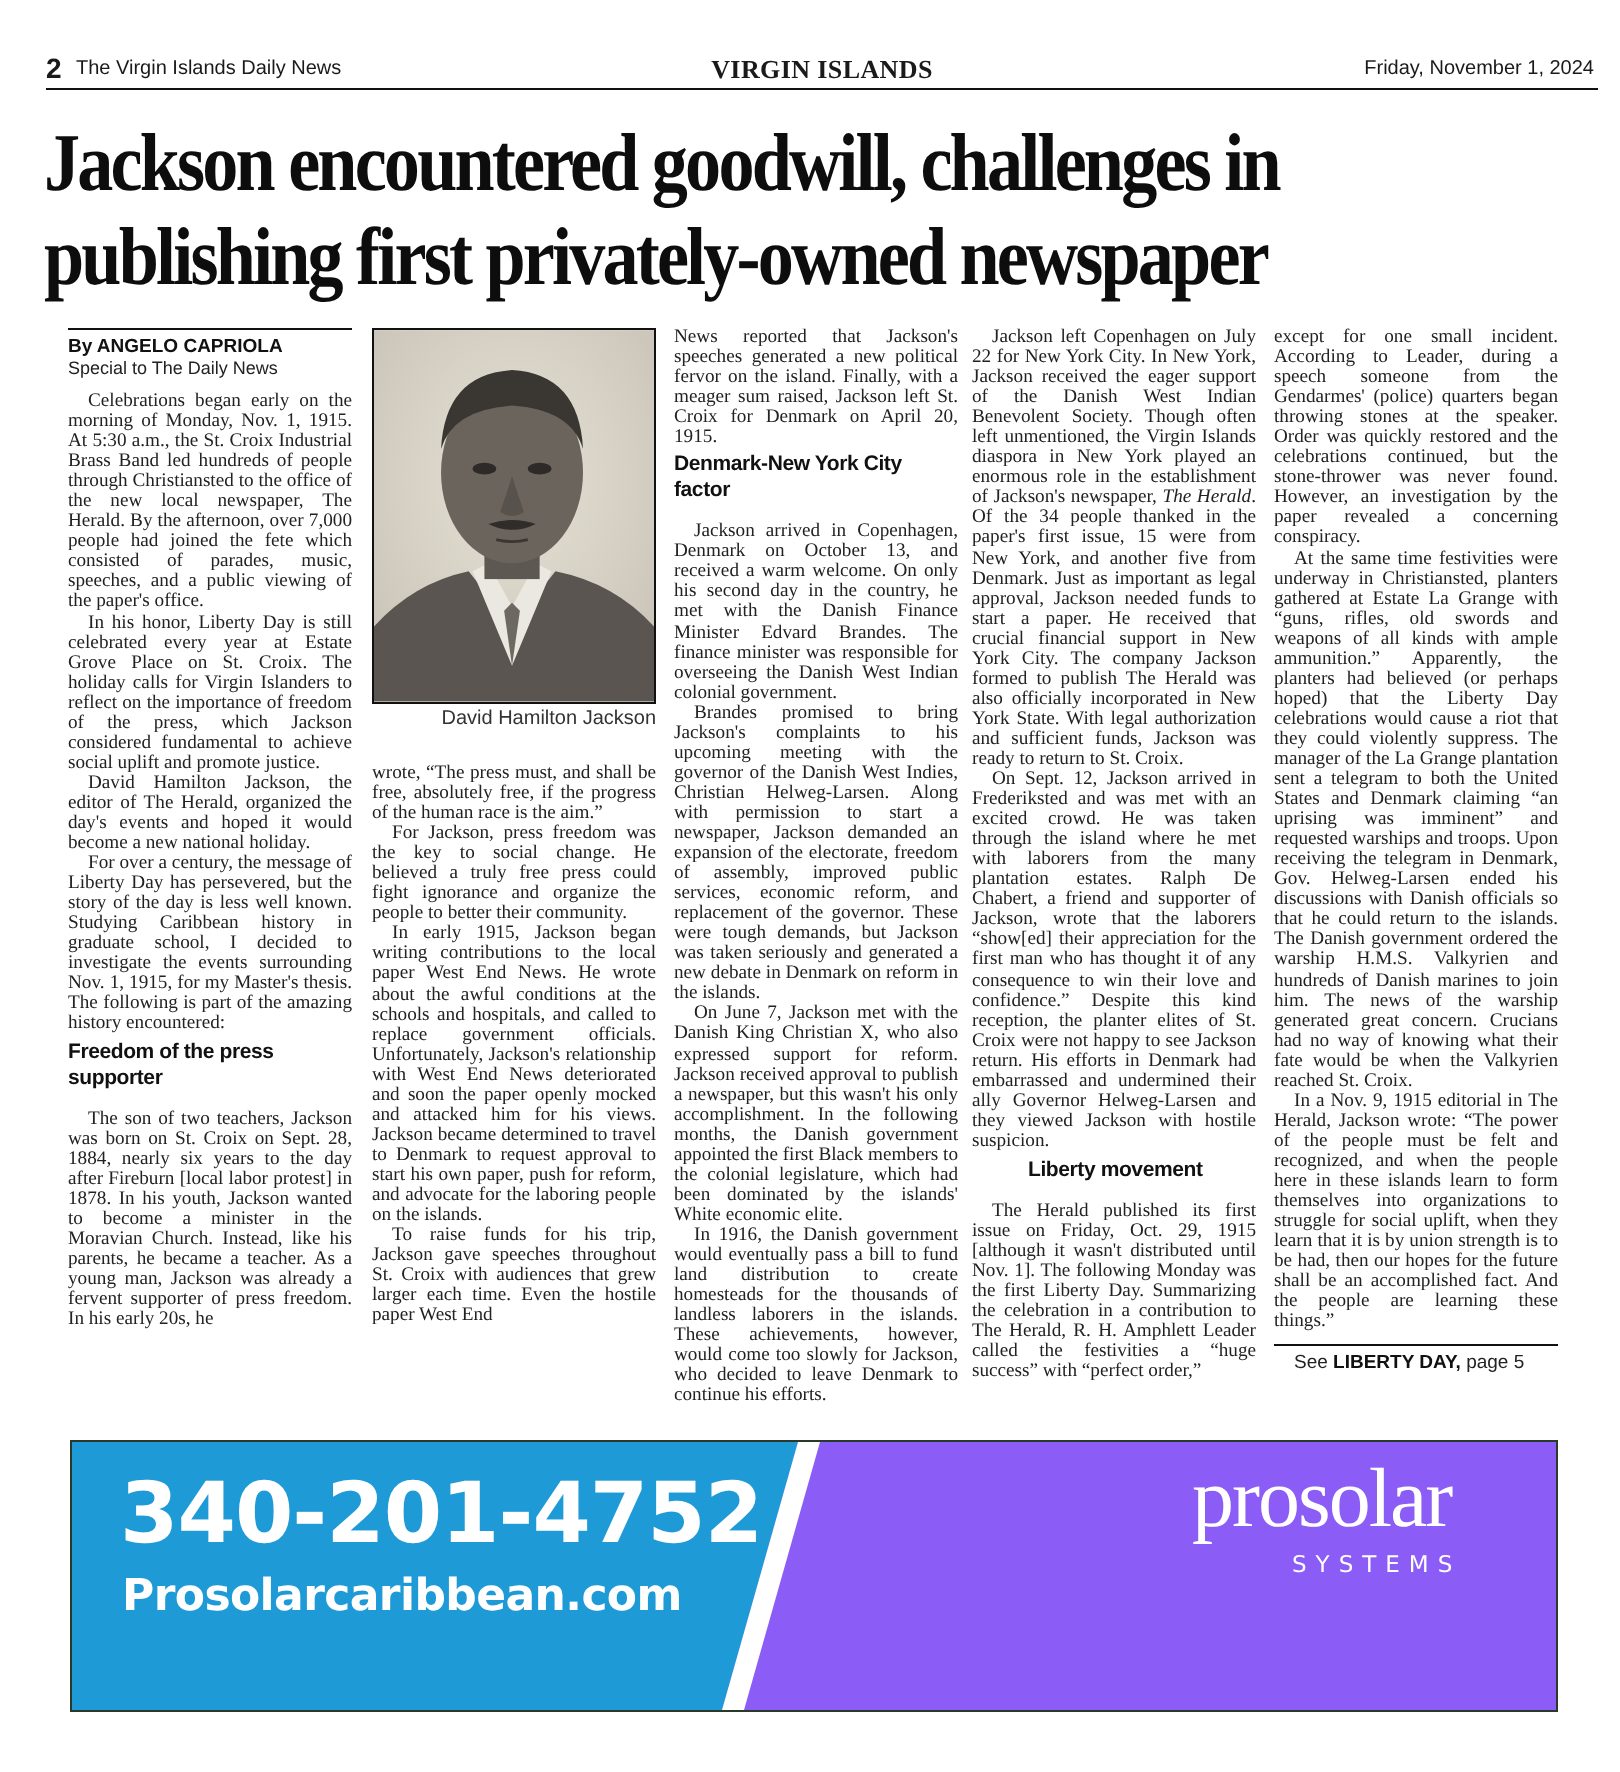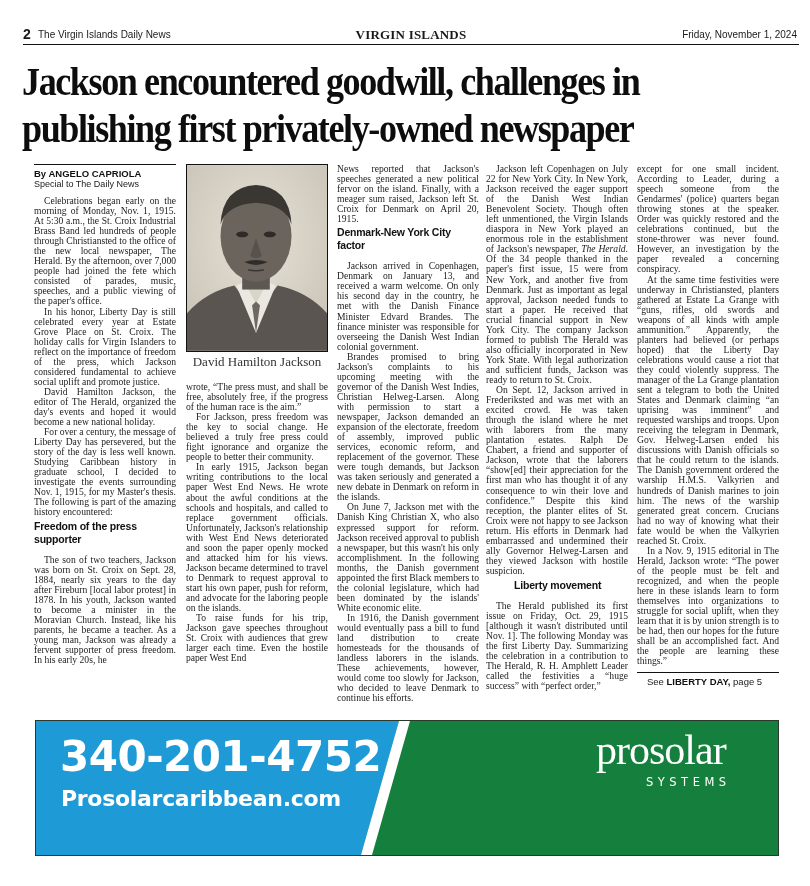--- a/index.html
+++ b/index.html
@@ -29,28 +29,28 @@
     .c4 { left: 486px; top: 164px; width: 142px; }
     .c5 { left: 637px; top: 164px; width: 142px; }
 
     .byline-rule { border-top: 1.2px solid #111; margin-bottom: 3px; }
     .byline { font-family: "Liberation Sans", sans-serif; font-weight: bold; font-size: 9.5px; line-height: 11px; color: #111; }
     .byline-sub { font-family: "Liberation Sans", sans-serif; font-size: 9px; line-height: 11px; color: #222; margin-bottom: 6px; }
 
     
     .photo { position: absolute; left: 186px; top: 164px; width: 142px; height: 188px; border: 1.2px solid #111; background: linear-gradient(180deg, #d9d4c9 0%, #cfcac0 100%); overflow: hidden; }
     .photo svg { width: 100%; height: 100%; display: block; }
-    .caption { position: absolute; left: 186px; top: 354px; width: 142px; text-align: center; font-family: Liberation Serif, serif; font-size: 13px; color: #333; }
+    .caption { position: absolute; left: 186px; top: 354px; width: 142px; text-align: right; font-family: Liberation Sans, sans-serif; font-size: 10px; color: #333; }
 
     .jump-rule { border-top: 1.2px solid #111; margin: 6px 0 4px 0; }
     .jump { font-family: Liberation Sans, sans-serif; font-size: 9.5px; color: #222; text-align: left; text-indent: 0; }
     .jump b { font-weight: bold; color: #111; }
 
     
-    .ad { position: absolute; left: 35px; top: 720px; width: 744px; height: 136px; border: 1.2px solid #2a3a2a; overflow: hidden; background: #15803d; }
+    .ad { position: absolute; left: 35px; top: 720px; width: 744px; height: 136px; border: 1.2px solid #2a3a2a; overflow: hidden; background: #8b5cf6; }
     .ad .blue { position: absolute; left: 0; top: 0; width: 100%; height: 100%; background: #1e9bd7; clip-path: polygon(0 0, 363px 0, 325px 100%, 0 100%); }
     .ad .stripe { position: absolute; left: 0; top: 0; width: 100%; height: 100%; background: #ffffff; clip-path: polygon(363px 0, 374px 0, 336px 100%, 325px 100%); }
     .ad .phone { position: absolute; left: 24px; top: 11px; font-family: "DejaVu Sans", sans-serif; font-weight: bold; font-size: 42px; color: #ffffff; letter-spacing: -0.5px; }
     .ad .web { position: absolute; left: 25px; top: 65px; font-family: "DejaVu Sans", sans-serif; font-weight: bold; font-size: 22px; color: #ffffff; letter-spacing: -0.3px; }
     .ad .brand { position: absolute; left: 560px; top: 5px; font-family: Liberation Serif, serif; font-size: 42px; color: #ffffff; font-weight: normal; letter-spacing: -1px; }
     .ad .brand-sub { position: absolute; left: 610px; top: 54px; font-family: "DejaVu Sans", sans-serif; font-size: 11.5px; color: #ffffff; letter-spacing: 4.5px; }
     .ad .tag { position: absolute; left: 408px; top: 78px; font-family: "DejaVu Sans", sans-serif; font-weight: bold; font-size: 17.5px; color: #1a2230; letter-spacing: -0.3px; }
     .ad .tag .big { font-size: 21px; }
   </style>
 </head>
@@ -116,21 +116,21 @@
 <div class="col c2">
   <p class="noindent" id="p5b">wrote, “The press must, and shall be free, absolutely free, if the progress of the human race is the aim.”</p>
   <p>For Jackson, press freedom was the key to social change. He believed a truly free press could fight ignorance and organize the people to better their community.</p>
   <p>In early 1915, Jackson began writing contributions to the local paper West End News. He wrote about the awful conditions at the schools and hospitals, and called to replace government officials. Unfortunately, Jackson's relationship with West End News deteriorated and soon the paper openly mocked and attacked him for his views. Jackson became determined to travel to Denmark to request approval to start his own paper, push for reform, and advocate for the laboring people on the islands.</p>
   <p id="p8a">To raise funds for his trip, Jackson gave speeches throughout St. Croix with audiences that grew larger each time. Even the hostile paper West End</p>
 </div>
 
 <div class="col c3">
   <p class="noindent" id="p8b">News reported that Jackson's speeches generated a new political fervor on the island. Finally, with a meager sum raised, Jackson left St. Croix for Denmark on April 20, 1915.</p>
   <h3>Denmark-New York City factor</h3>
-  <p>Jackson arrived in Copenhagen, Denmark on January 13, and received a warm welcome. On only his second day in the country, he met with the Danish Finance Minister Edvard Brandes. The finance minister was responsible for overseeing the Danish West Indian colonial government.</p>
+  <p>Jackson arrived in Copenhagen, Denmark on October 13, and received a warm welcome. On only his second day in the country, he met with the Danish Finance Minister Edvard Brandes. The finance minister was responsible for overseeing the Danish West Indian colonial government.</p>
   <p>Brandes promised to bring Jackson's complaints to his upcoming meeting with the governor of the Danish West Indies, Christian Helweg-Larsen. Along with permission to start a newspaper, Jackson demanded an expansion of the electorate, freedom of assembly, improved public services, economic reform, and replacement of the governor. These were tough demands, but Jackson was taken seriously and generated a new debate in Denmark on reform in the islands.</p>
   <p>On June 7, Jackson met with the Danish King Christian X, who also expressed support for reform. Jackson received approval to publish a newspaper, but this wasn't his only accomplishment. In the following months, the Danish government appointed the first Black members to the colonial legislature, which had been dominated by the islands' White economic elite.</p>
   <p>In 1916, the Danish government would eventually pass a bill to fund land distribution to create homesteads for the thousands of landless laborers in the islands. These achievements, however, would come too slowly for Jackson, who decided to leave Denmark to continue his efforts.</p>
 </div>
 
 <div class="col c4">
   <p><span>Jackson left Copenhagen on July 22 for New York City. In New York, Jackson received the eager support of the Danish West Indian Benevolent Society. Though often left unmentioned, the Virgin Islands diaspora in New York played an enormous role in the establishment of Jackson's newspaper, </span><em>The Herald</em><span>. Of the 34 people thanked in the paper's first issue, 15 were from New York, and another five from Denmark. Just as important as legal approval, Jackson needed funds to start a paper. He received that crucial financial support in New York City. The company Jackson formed to publish The Herald was also officially incorporated in New York State. With legal authorization and sufficient funds, Jackson was ready to return to St. Croix.</span></p>
   <p>On Sept. 12, Jackson arrived in Frederiksted and was met with an excited crowd. He was taken through the island where he met with laborers from the many plantation estates. Ralph De Chabert, a friend and supporter of Jackson, wrote that the laborers “show[ed] their appreciation for the first man who has thought it of any consequence to win their love and confidence.” Despite this kind reception, the planter elites of St. Croix were not happy to see Jackson return. His efforts in Denmark had embarrassed and undermined their ally Governor Helweg-Larsen and they viewed Jackson with hostile suspicion.</p>
   <h3 style="margin-top:3px;margin-left:28px;">Liberty movement</h3>
   <p id="p15a">The Herald published its first issue on Friday, Oct. 29, 1915 [although it wasn't distributed until Nov. 1]. The following Monday was the first Liberty Day. Summarizing the celebration in a contribution to The Herald, R. H. Amphlett Leader called the festivities a “huge success” with “perfect order,”</p>

